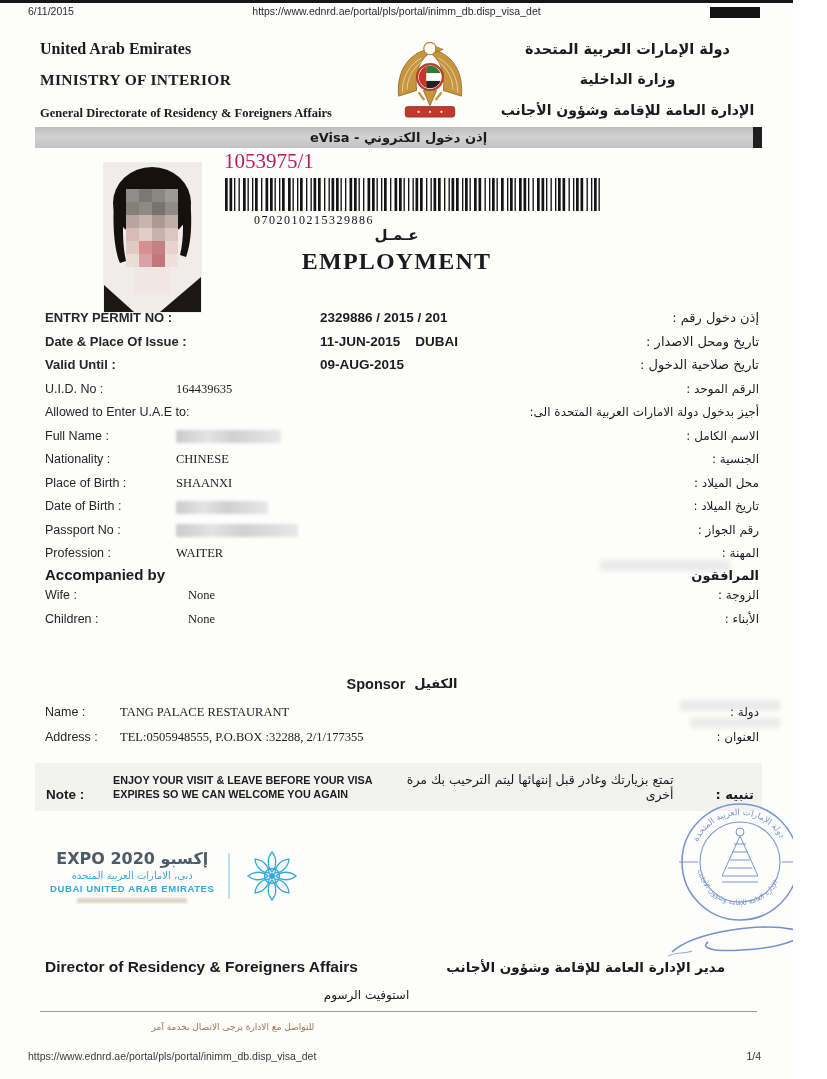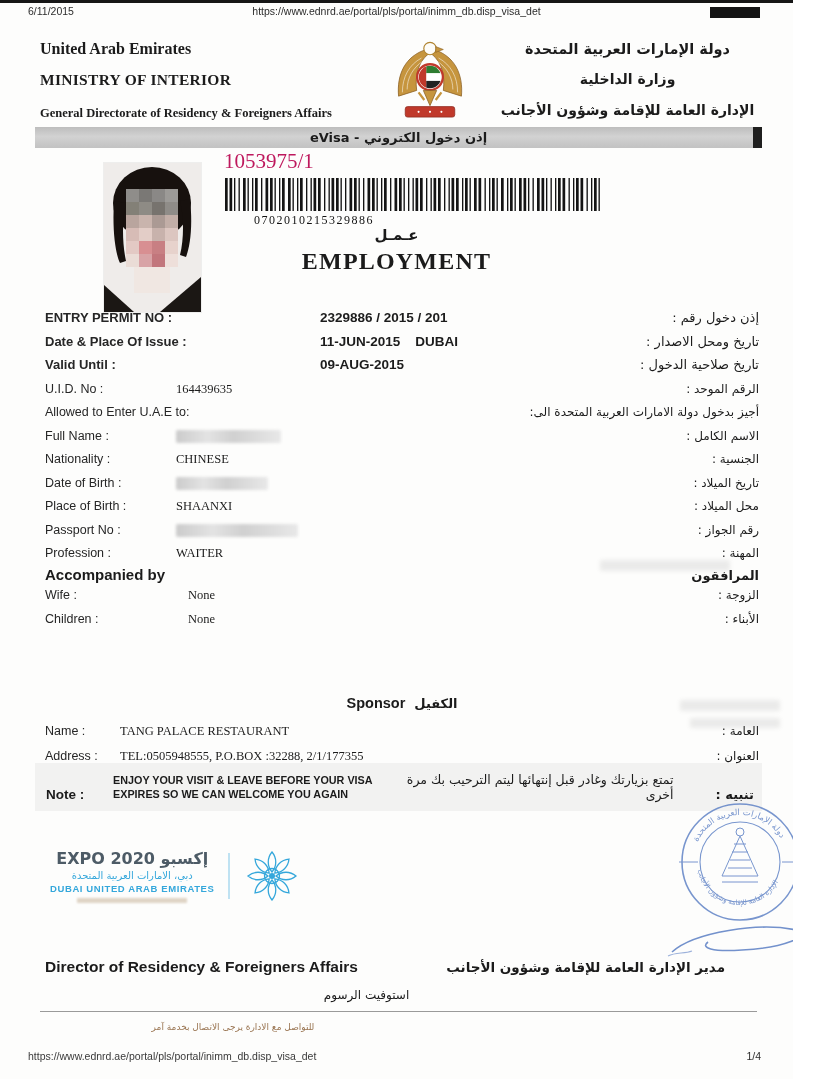--- a/index.html
+++ b/index.html
@@ -50,21 +50,21 @@
           background:linear-gradient(90deg,#cbcbcb,#e3e3e3 30%,#d0d0d0 55%,#e8e8e8);filter:blur(1.5px);}
   .redact.w2{width:92px;}.redact.w3{width:122px;}
   
   .acc{position:absolute;left:45px;right:34px;top:566px;}
   .acc-head{display:flex;align-items:baseline;margin-bottom:5px;}
   .acc-title{font-weight:700;font-size:15px;}
   .acc-ar{margin-left:auto;direction:rtl;font-family:"DejaVu Sans",sans-serif;font-size:13px;font-weight:700;}
   .acc .frow .val{padding-left:12px;}
   
   .sponsor{position:absolute;left:45px;right:34px;top:676px;}
-  .sp-head{display:flex;justify-content:center;align-items:center;gap:9px;margin-bottom:13px;margin-top:19px;}
+  .sp-head{display:flex;justify-content:center;align-items:flex-start;gap:9px;margin-bottom:13px;}
   .sp-title{font-weight:700;font-size:14.5px;}
   .sp-ar{direction:rtl;font-family:"DejaVu Sans",sans-serif;font-size:13px;font-weight:700;}
   .sponsor .frow{height:25px;}
   .sponsor .frow .lbl{width:75px;}
   
   .note{position:absolute;left:35px;right:31px;top:763px;background:rgba(0,0,0,.045);
         display:flex;align-items:flex-end;padding:7px 0 9px;}
   .note-lbl{margin-left:11px;width:67px;font-weight:700;font-size:13.5px;flex:none;}
   .note-en{width:292px;font-weight:700;font-size:10.8px;line-height:1.35;flex:none;}
   .note-ar{margin-left:auto;direction:rtl;font-family:"DejaVu Sans",sans-serif;font-size:12.5px;padding-top:2px;}
@@ -313,28 +313,28 @@
       <span class="lbl">Full Name :</span>
       <span class="val"><span class="redact"></span></span>
       <span class="alb">الاسم الكامل :</span>
     </div>
     <div class="frow">
       <span class="lbl">Nationality :</span>
       <span class="val">CHINESE</span>
       <span class="alb">الجنسية :</span>
     </div>
     <div class="frow">
+      <span class="lbl">Place of Birth :</span>
+      <span class="val">SHAANXI</span>
+      <span class="alb">محل الميلاد :</span>
+    </div>
+    <div class="frow">
       <span class="lbl">Date of Birth :</span>
       <span class="val"><span class="redact w2"></span></span>
       <span class="alb">تاريخ الميلاد :</span>
-    </div>
-    <div class="frow">
-      <span class="lbl">Place of Birth :</span>
-      <span class="val">SHAANXI</span>
-      <span class="alb">محل الميلاد :</span>
     </div>
     <div class="frow">
       <span class="lbl">Passport No :</span>
       <span class="val"><span class="redact w3"></span></span>
       <span class="alb">رقم الجواز :</span>
     </div>
     <div class="frow">
       <span class="lbl">Profession :</span>
       <span class="val">WAITER</span>
       <span class="alb">المهنة :</span>
@@ -359,21 +359,21 @@
   </div>
 
   <div class="sponsor">
     <div class="sp-head">
       <span class="sp-title">Sponsor</span>
       <span class="sp-ar">الكفيل</span>
     </div>
     <div class="frow">
       <span class="lbl">Name :</span>
       <span class="val">TANG PALACE RESTAURANT</span>
-      <span class="alb">العامة :</span>
+      <span class="alb">دولة :</span>
     </div>
     <div class="frow">
       <span class="lbl">Address :</span>
       <span class="val">TEL:0505948555, P.O.BOX :32288, 2/1/177355</span>
       <span class="alb">العنوان :</span>
     </div>
   </div>
 
   <div class="note">
     <span class="note-lbl">Note :</span>

